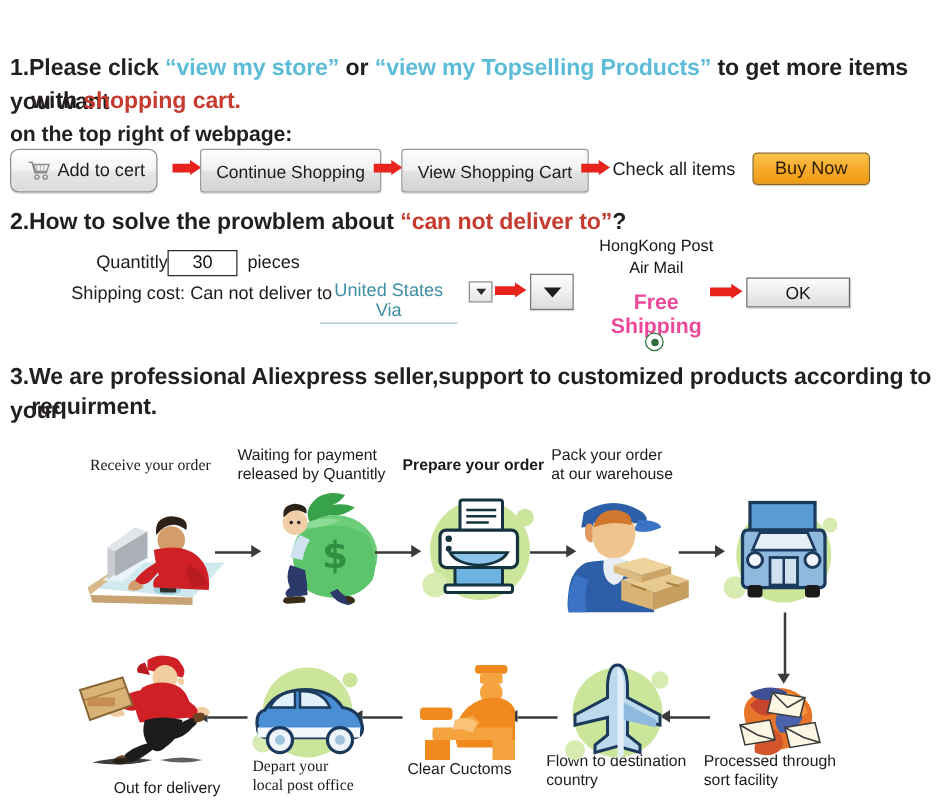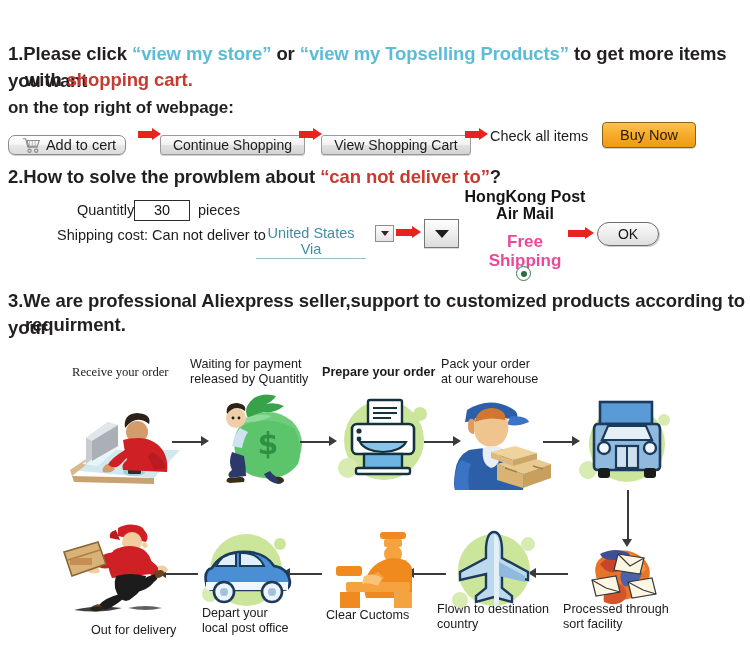--- a/index.html
+++ b/index.html
@@ -20,29 +20,29 @@
     letter-spacing:-0.1px;
   }
   .link-blue { color:#5cbcd8; font-weight:700; }
   .red-text  { color:#c63b2f; font-weight:700; }
   .plain     { color:#231f20; }
   .sub-line  { font-size:17px; font-weight:700; }
 
   
   #btnrow { left:8px; top:119px; width:734px; height:34px; }
   .btn-3d {
-    position:absolute; top:16px;
+    position:absolute; top:0;
     box-sizing:border-box;
     background:linear-gradient(to bottom,#fdfdfd 0%,#f1f1f1 48%,#e2e2e2 52%,#d3d3d3 100%);
     border:1px solid #9a9a9a;
     border-radius:3px;
     box-shadow:0 1px 0 rgba(0,0,0,.18);
     font-size:14px; color:#1c1c1c;
     display:flex; align-items:center; justify-content:center;
-    height:20px;
+    height:35px;
     white-space:nowrap;
   }
   #btn-add { left:0; width:118px; border-radius:7px;
              border:1px solid #8d8d8d;
              background:linear-gradient(to bottom,#ffffff 0%,#f6f6f6 45%,#e6e6e6 55%,#dcdcdc 100%);
              padding-left:4px; }
   #btn-add .lbl { font-size:14.5px; }
   #btn-cont { left:152px; width:145px; }
   #btn-view { left:313px; width:150px; }
   #btn-buy  { left:594px; width:94px; height:26px; top:3px;
@@ -86,31 +86,31 @@
   #ddbig {
     position:absolute; left:424px; top:219px; width:33px; height:27px;
     border:1px solid #767676;
     background:linear-gradient(to bottom,#fdfdfd 0%,#efefef 50%,#dcdcdc 100%);
     box-shadow:0 1px 0 rgba(0,0,0,.15);
     display:flex; align-items:center; justify-content:center;
   }
   #ddbig .cv { width:0;height:0;border-left:7px solid transparent;border-right:7px solid transparent;border-top:8px solid #1d1d1d; }
 
   #hkpost { position:absolute; left:452px; top:188px; width:146px; text-align:center;
-            font-size:16px; font-weight:700; line-height:17px; color:#141414; }
+            font-size:13px; font-weight:400; line-height:17px; color:#141414; }
   #freeship { position:absolute; left:452px; top:232px; width:146px; text-align:center;
               font-size:17px; font-weight:700; line-height:19px; color:#ec4899; }
   #radio { position:absolute; left:516px; top:266px; width:13px; height:13px;
            border:1.5px solid #3b7a4c; border-radius:50%; background:#fff;
            display:flex; align-items:center; justify-content:center; }
   #radio i { width:6px; height:6px; background:#2f6b3d; border-radius:50%; display:block; }
 
   #btn-ok {
-    position:absolute; left:597px; top:222px; width:62px; height:24px;
-    border:1px solid #6e6e6e; border-radius:12px;
+    position:absolute; left:597px; top:222px; width:83px; height:24px;
+    border:1px solid #6e6e6e; border-radius:0;
     background:linear-gradient(to bottom,#fcfcfc 0%,#ededed 50%,#dedede 100%);
     box-shadow:1px 1px 0 rgba(0,0,0,.2);
     font-size:14px; color:#171717;
     display:flex; align-items:center; justify-content:center;
   }
 
   
   #flow { position:absolute; left:0; top:350px; width:750px; height:297px; }
   .cap {
     position:absolute; font-size:12.6px; line-height:14.5px;
@@ -235,21 +235,21 @@
 <div id="flow">
 
   <div class="cap" style="left:72px; top:15px; width:120px;font-family:Liberation Serif, serif;">Receive your order</div>
   <div class="cap" style="left:190px; top:7px; width:140px;">Waiting for payment
 released by Quantitly</div>
   <div class="cap" style="left:322px; top:15px; width:122px;font-weight:bold;">Prepare your order</div>
   <div class="cap" style="left:441px; top:7px; width:112px;">Pack your order
 at our warehouse</div>
 
   <div class="cap" style="left:71px; top:273px; width:120px;margin-left:20px;">Out for delivery</div>
-  <div class="cap" style="left:202px; top:256px; width:110px;">Depart your
+  <div class="cap" style="left:202px; top:256px; width:110px;font-family:Liberation Serif, serif;">Depart your
 local post office</div>
   <div class="cap" style="left:326px; top:258px; width:110px;">Clear Cuctoms</div>
   <div class="cap" style="left:437px; top:252px; width:120px;">Flown to destination
 country</div>
   <div class="cap" style="left:563px; top:252px; width:118px;">Processed through
 sort facility</div>
 
   <div class="node" style="left:62px; top:48px; width:125px; height:90px;">
     <svg viewBox="0 0 125 90" width="125" height="90">
       <polygon points="8,72 38,52 118,52 92,80" fill="#cfe9ef"></polygon>

